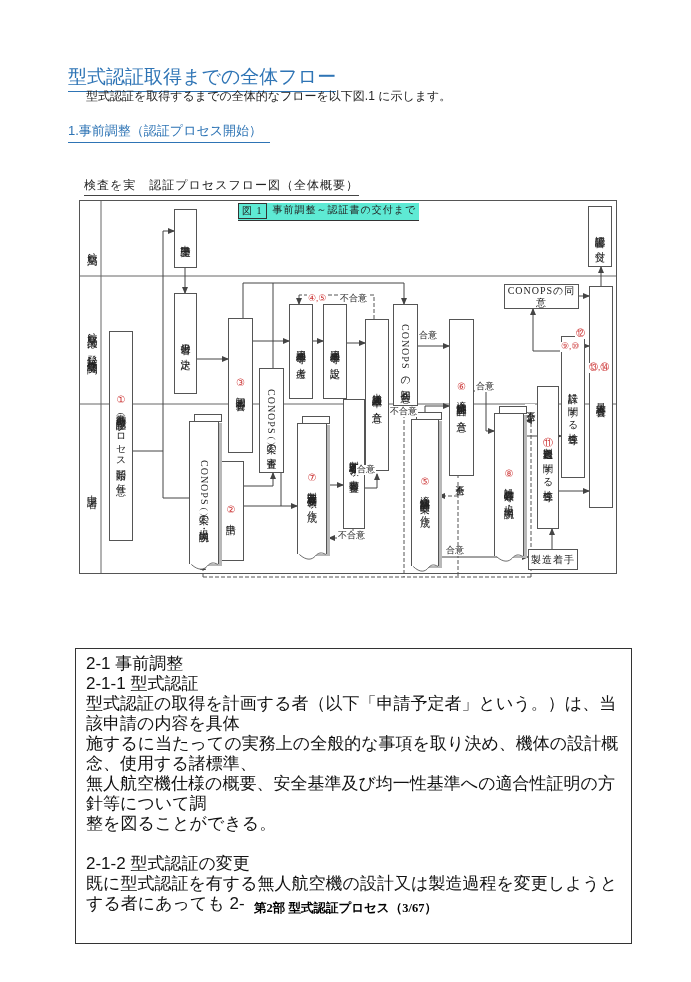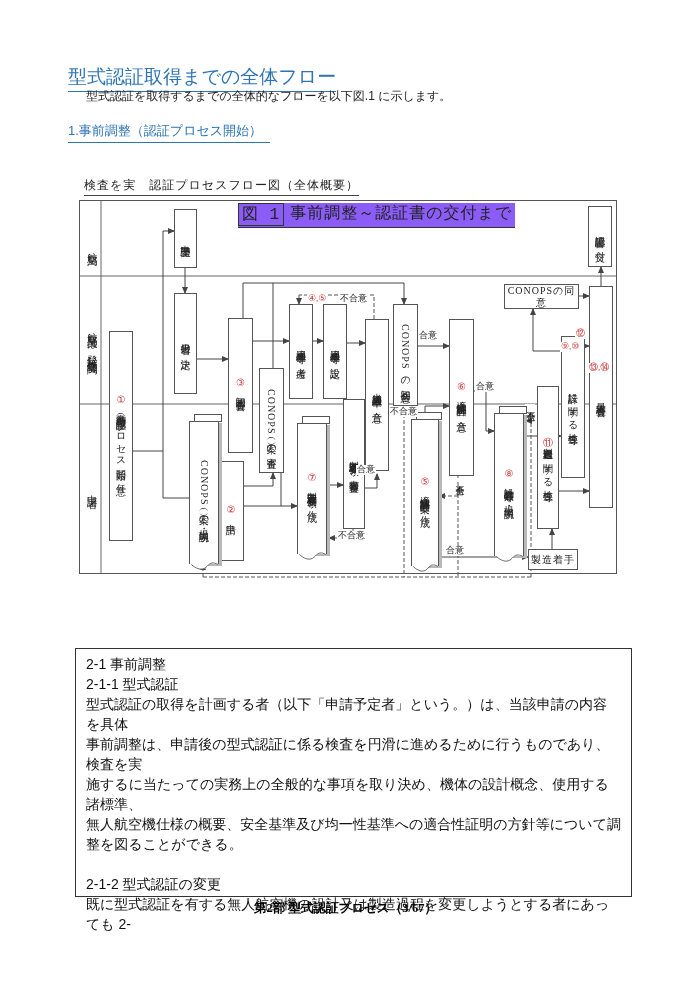--- a/index.html
+++ b/index.html
@@ -31,27 +31,27 @@
   .doc .wave{position:absolute;left:-1px;bottom:-9px;}
   .num{color:#cc3333;}
   .lane-label{position:absolute;writing-mode:vertical-rl;text-orientation:upright;
       letter-spacing:2px;font-size:10.5px;z-index:2;display:flex;align-items:center;
       justify-content:center;text-align:center;line-height:1;}
   .elabel{position:absolute;font-size:9px;background:#fff;padding:0 1px;z-index:3;
       white-space:nowrap;line-height:1.1;color:#222;}
   .elabel.vert{writing-mode:vertical-rl;text-orientation:upright;padding:1px 0;}
   .elabel.red{color:#cc3333;}
   #fig-title{position:absolute;left:158px;top:2px;z-index:3;display:flex;gap:6px;
-      align-items:stretch;font-size:16px;background:#8b5cf6;border-bottom:1px solid #333;
-      padding:0 3px 1px 0;letter-spacing:1px;font-family:Liberation Mono, monospace;}
+      align-items:stretch;font-size:10px;background:#5eead4;border-bottom:1px solid #333;
+      padding:0 3px 1px 0;letter-spacing:1px;}
   #fig-title .tag{border:1px solid #333;padding:0 3px;}
 
-  .body-box{position:absolute;left:75px;top:648px;width:557px;height:249px;
+  .body-box{position:absolute;left:75px;top:648px;width:557px;height:296px;
       border:1px solid #333;padding:5px 10px;box-sizing:border-box;
-      font-size:14px;line-height:20px;color:#111;}
+      font-size:17px;line-height:20px;color:#111;}
   .footer{position:absolute;left:0;top:900px;width:691px;text-align:center;
       font-family:"Liberation Serif","DejaVu Serif",serif;font-weight:bold;font-size:12.5px;color:#000;}
 </style>
 </head>
 <body>
 
 <div class="h1">型式認証取得までの全体フロー</div>
 <div class="intro">型式認証を取得するまでの全体的なフローを以下図.1 に示します。</div>
 <div class="h2">1.事前調整（認証プロセス開始）</div>
 <div class="caption">検査を実　認証プロセスフロー図（全体概要）</div>
@@ -166,21 +166,20 @@
       <div class="elabel red" style="left: 480px; top: 141px;">⑨,⑩</div>
       <div class="elabel red" style="left: 508px; top: 162px;">⑬,⑭</div>
     </div>
 </div>
 
 <div class="body-box">
   <div>
       <div>2-1 事前調整</div>
       <div>2-1-1 型式認証</div>
       <div>型式認証の取得を計画する者（以下「申請予定者」という。）は、当該申請の内容を具体</div>
-      <div>事前調整は、申請後の型式認証に係る検査を円滑に進めるために行うものであり、検査を実</div>
       <div>施するに当たっての実務上の全般的な事項を取り決め、機体の設計概念、使用する諸標準、</div>
       <div>無人航空機仕様の概要、安全基準及び均一性基準への適合性証明の方針等について調</div>
       <div>整を図ることができる。</div>
       <div>&nbsp;</div>
       <div>2-1-2 型式認証の変更</div>
       <div>既に型式認証を有する無人航空機の設計又は製造過程を変更しようとする者にあっても 2-</div>
     </div>
 </div>
 
 <div class="footer">第2部 型式認証プロセス（3/67）</div>

